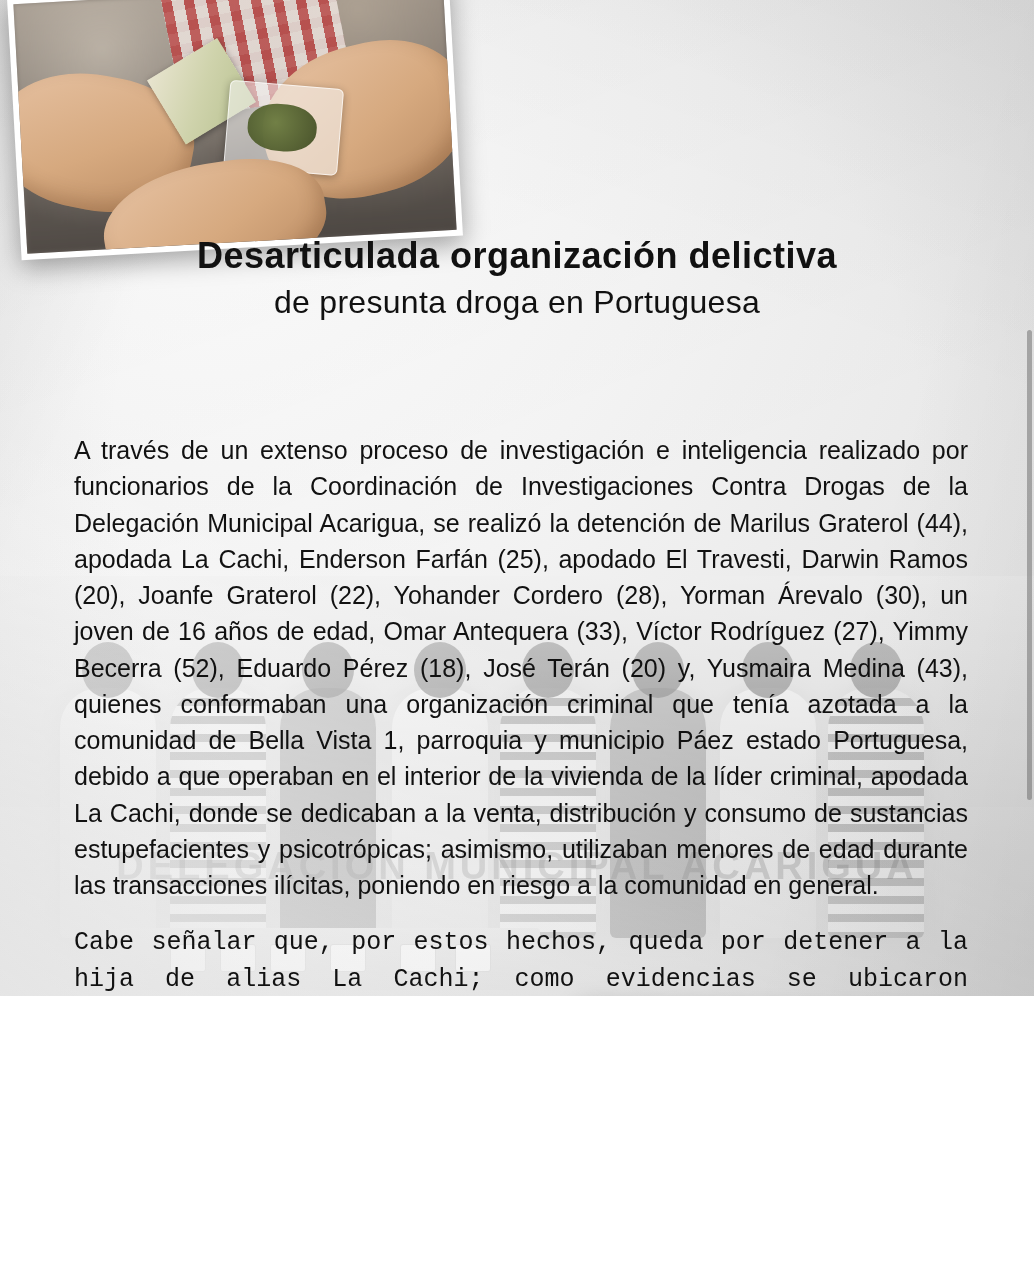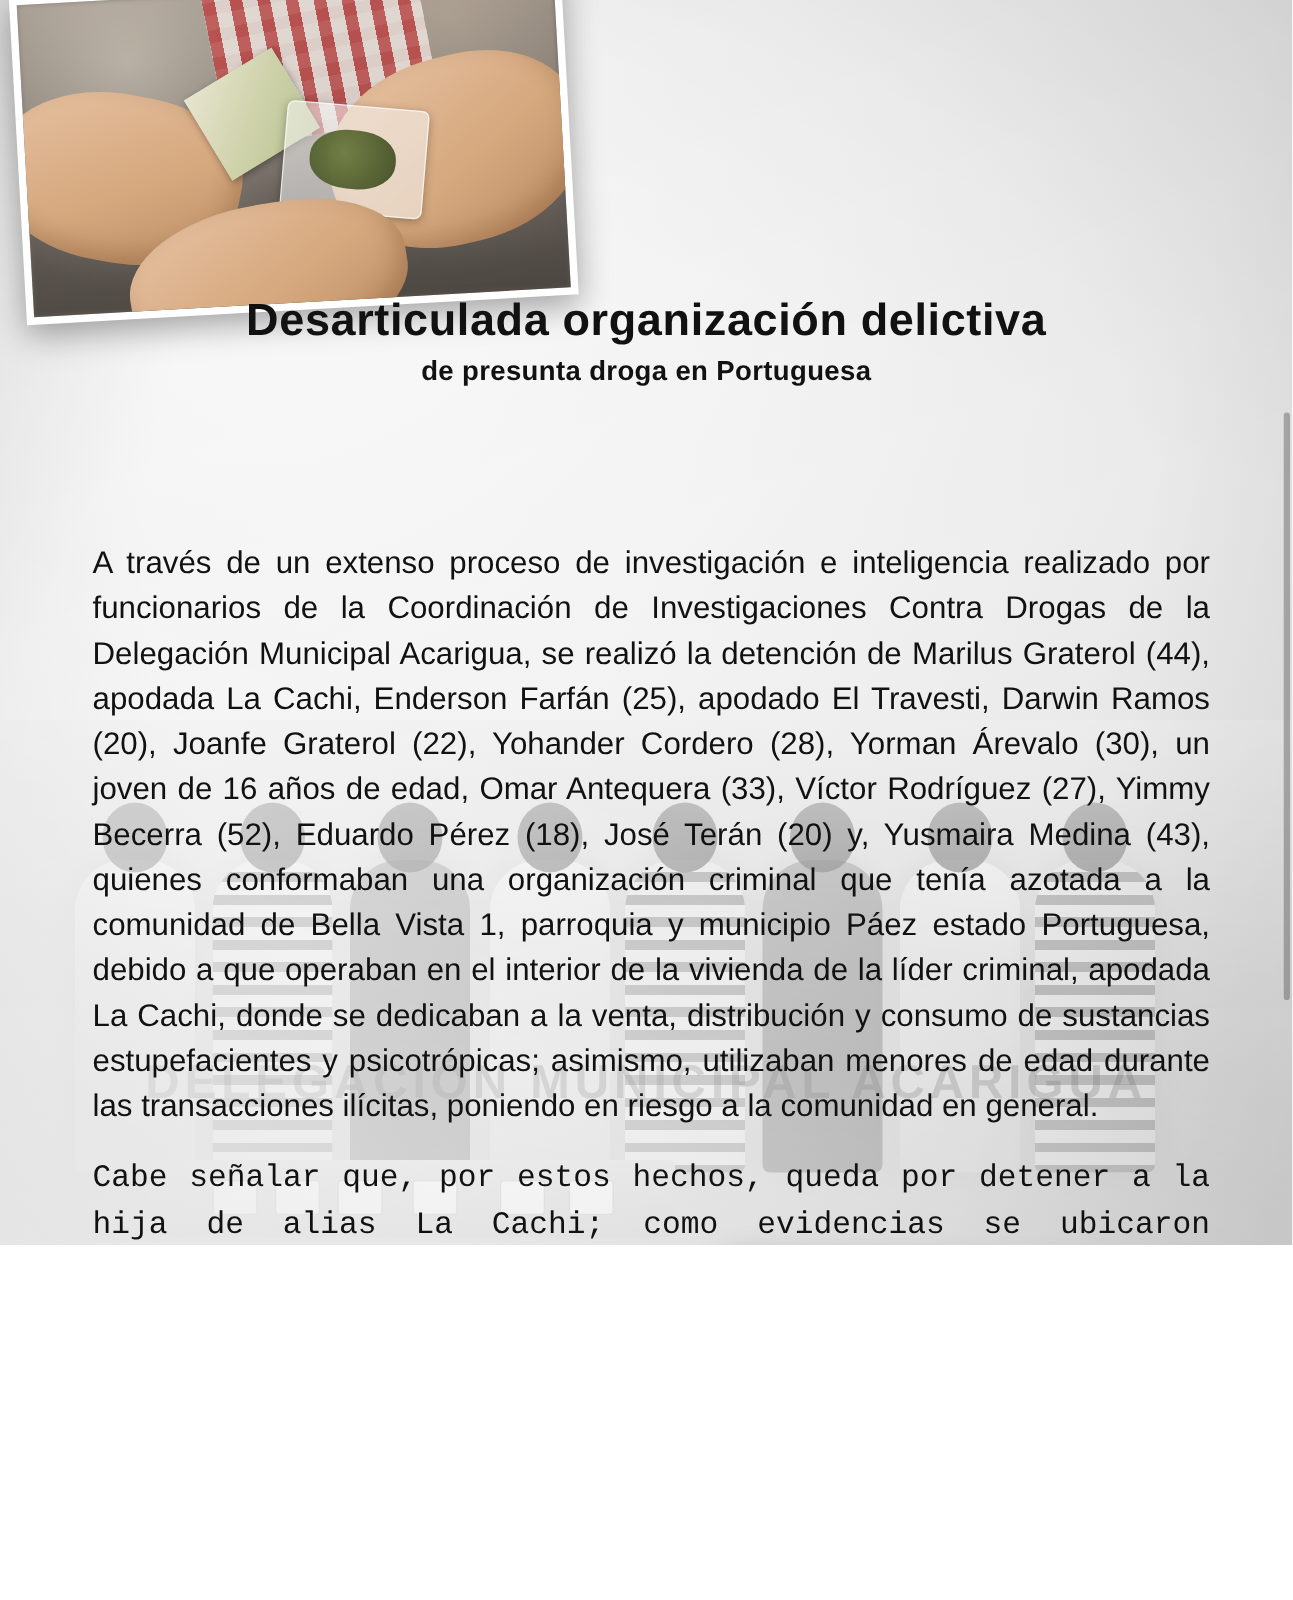--- a/index.html
+++ b/index.html
@@ -276,22 +276,22 @@
     line-height: 1.12;
   }
   .h-line2 {
     font-size: 57px;
     font-weight: 700;
     letter-spacing: -0.5px;
     line-height: 1.05;
     margin-top: 2px;
   }
   .h-line3 {
-    font-size: 22px;
-    font-weight: 700;
+    font-size: 32px;
+    font-weight: 400;
     letter-spacing: 0.3px;
     margin-top: 8px;
   }
 
   
   .body-copy {
     position: absolute;
     left: 74px;
     right: 66px;
     top: 432px;

